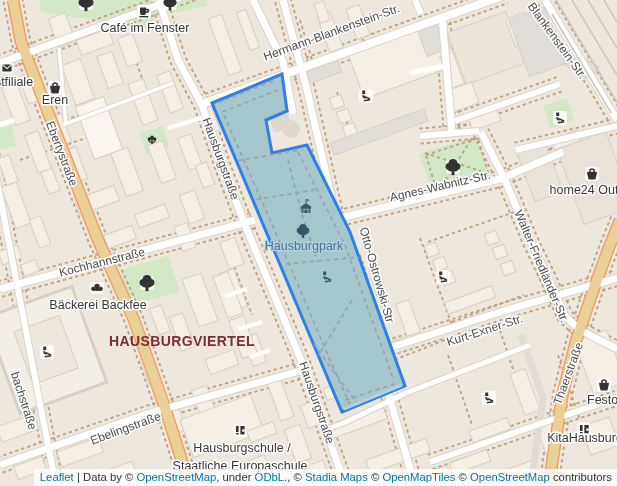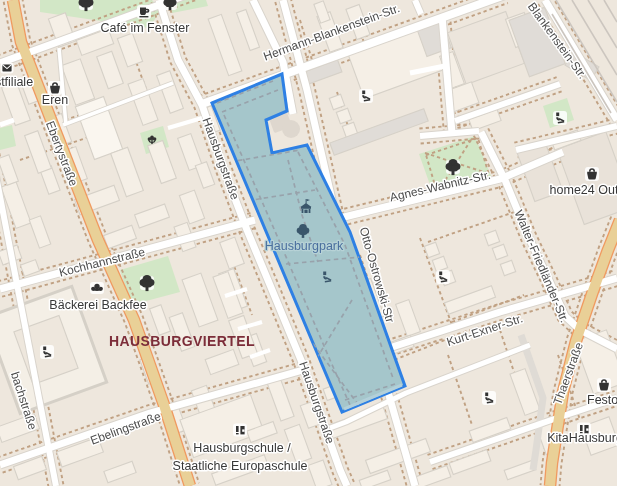--- a/index.html
+++ b/index.html
@@ -440,12 +440,13 @@
       <text x="313" y="404" transform="rotate(71 313 404)" font-size="12" fill="#4d4d4d" text-anchor="middle" font-weight="normal" letter-spacing="0" stroke="#ffffff" stroke-width="3" paint-order="stroke" stroke-linejoin="round">Hausburgstraße</text>
       <text x="103" y="266" transform="rotate(-14 103 266)" font-size="12" fill="#4d4d4d" text-anchor="middle" font-weight="normal" letter-spacing="0" stroke="#ffffff" stroke-width="3" paint-order="stroke" stroke-linejoin="round">Kochhannstraße</text>
       <text x="373" y="276" transform="rotate(74 373 276)" font-size="12" fill="#4d4d4d" text-anchor="middle" font-weight="normal" letter-spacing="0" stroke="#ffffff" stroke-width="3" paint-order="stroke" stroke-linejoin="round">Otto-Ostrowski-Str</text>
       <text x="441" y="190" transform="rotate(-13 441 190)" font-size="12" fill="#4d4d4d" text-anchor="middle" font-weight="normal" letter-spacing="0" stroke="#ffffff" stroke-width="3" paint-order="stroke" stroke-linejoin="round">Agnes-Wabnitz-Str.</text>
       <text x="538" y="268" transform="rotate(67 538 268)" font-size="12" fill="#4d4d4d" text-anchor="middle" font-weight="normal" letter-spacing="0" stroke="#ffffff" stroke-width="3" paint-order="stroke" stroke-linejoin="round">Walter-Friedländer-Str.</text>
       <text x="486" y="334" transform="rotate(-18 486 334)" font-size="12" fill="#4d4d4d" text-anchor="middle" font-weight="normal" letter-spacing="0" stroke="#ffffff" stroke-width="3" paint-order="stroke" stroke-linejoin="round">Kurt-Exner-Str.</text>
       <text x="572" y="375" transform="rotate(-70 572 375)" font-size="12" fill="#4d4d4d" text-anchor="middle" font-weight="normal" letter-spacing="0" stroke="#ffffff" stroke-width="3" paint-order="stroke" stroke-linejoin="round">Thaerstraße</text>
       <text x="127" y="432" transform="rotate(-20 127 432)" font-size="12" fill="#4d4d4d" text-anchor="middle" font-weight="normal" letter-spacing="0" stroke="#ffffff" stroke-width="3" paint-order="stroke" stroke-linejoin="round">Ebelingstraße</text>
       <text x="20" y="402" transform="rotate(72 20 402)" font-size="12" fill="#4d4d4d" text-anchor="middle" font-weight="normal" letter-spacing="0" stroke="#ffffff" stroke-width="3" paint-order="stroke" stroke-linejoin="round">bachstraße</text>
     </svg>
+<div id="attr"><span class="lk">Leaflet</span> <span class="sep">|</span> Data by © <span class="lk">OpenStreetMap</span>, under <span class="lk">ODbL</span>., © <span class="lk">Stadia Maps</span> © <span class="lk">OpenMapTiles</span> © <span class="lk">OpenStreetMap</span> contributors</div>
 </div>
 </body></html>

